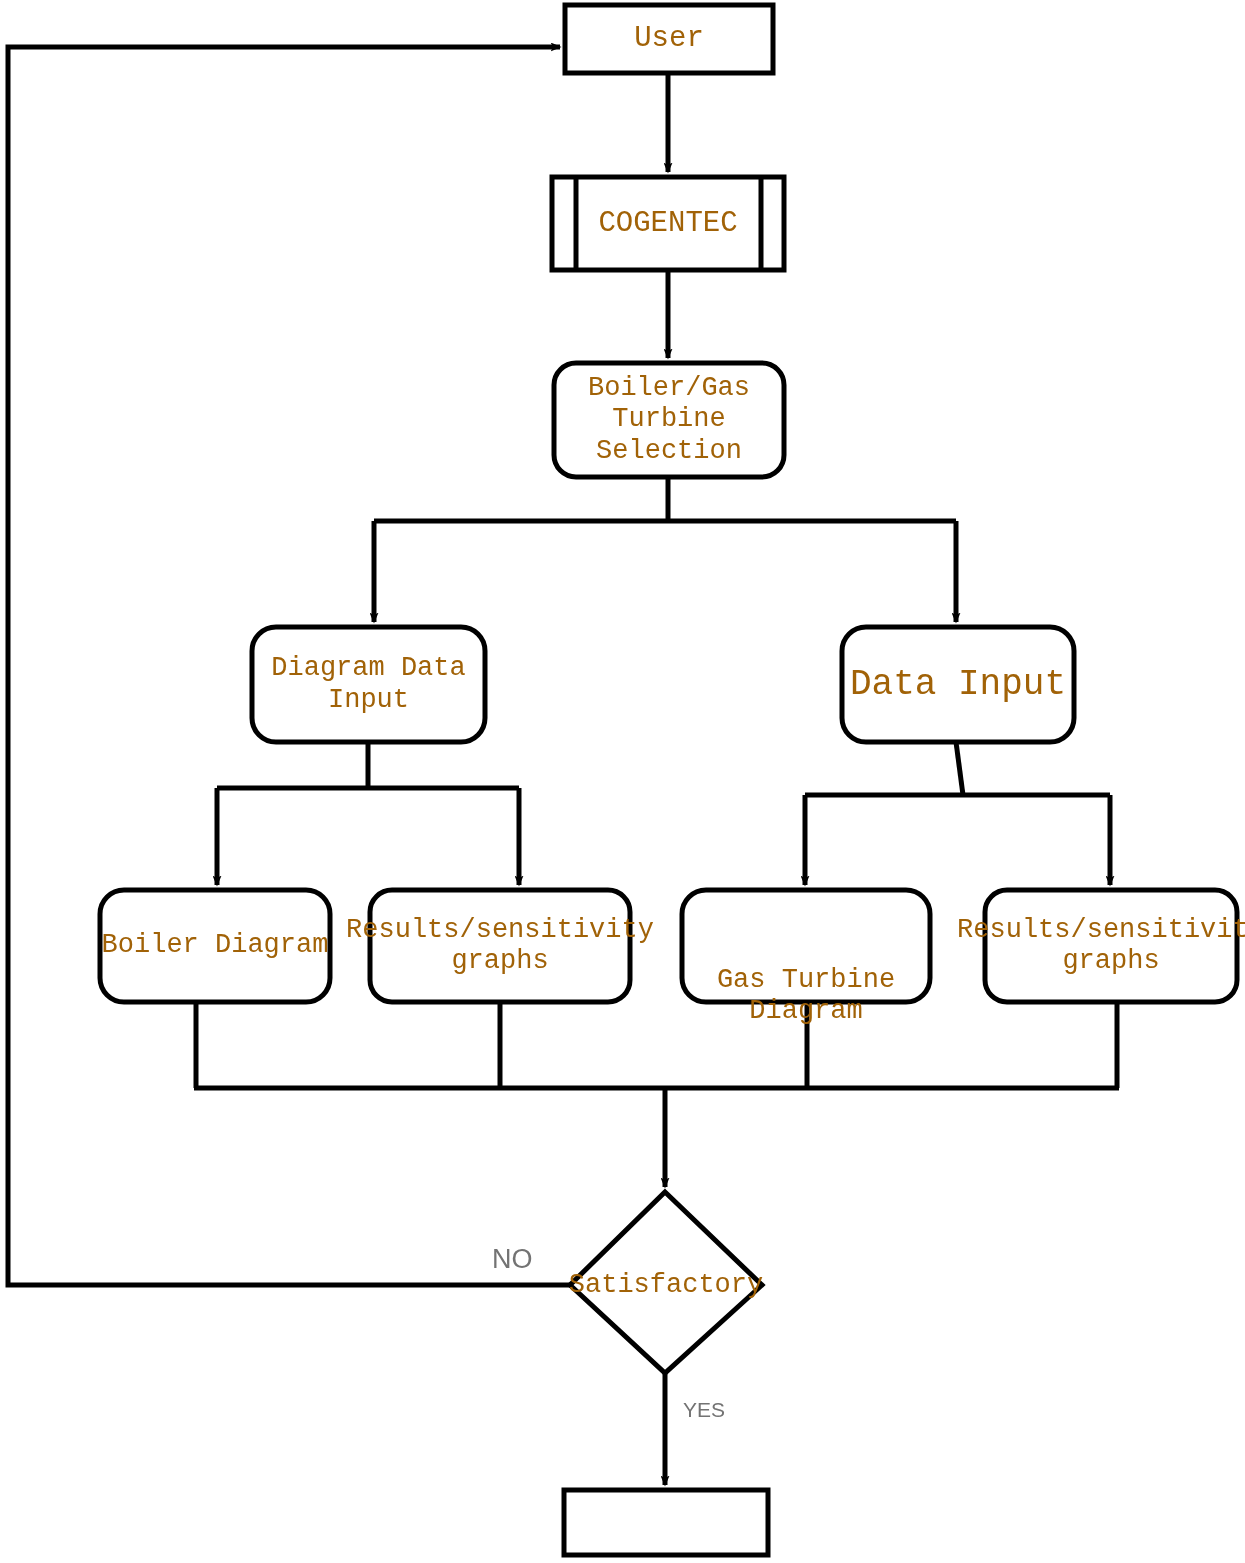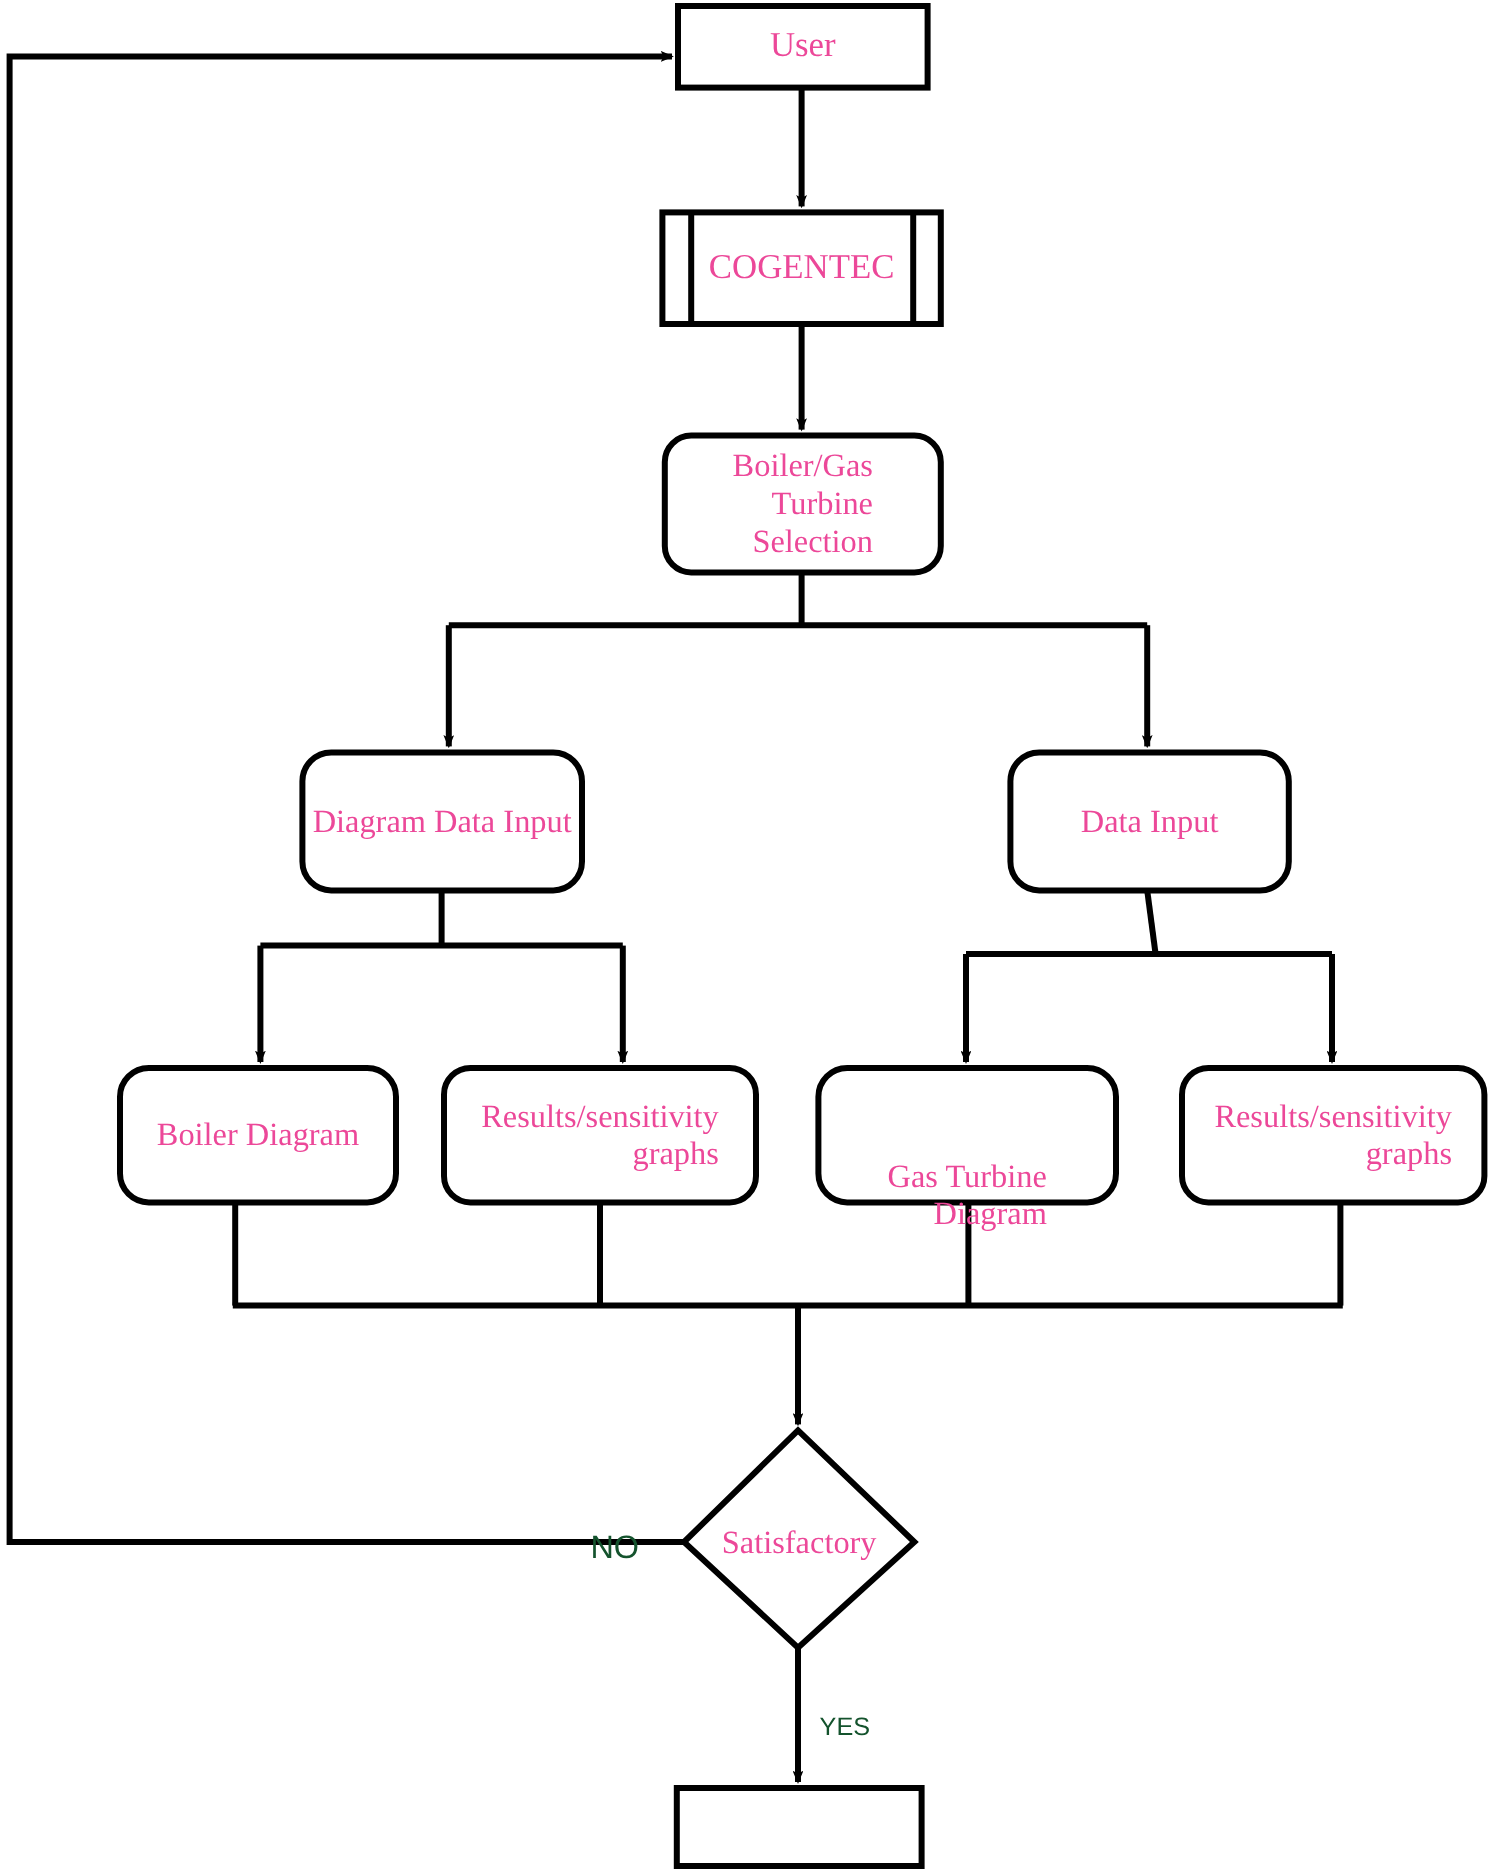--- a/index.html
+++ b/index.html
@@ -25,39 +25,38 @@
     top: 0;
     left: 0;
     width: 1245px;
     height: 1563px;
   }
   .node-label {
     position: absolute;
     display: flex;
     align-items: center;
     justify-content: center;
-    text-align: right;
-    color: #ec4899;
+    text-align: center;
+    color: #a16207;
     line-height: 1.16;
     white-space: pre-line;
     pointer-events: none;
-    font-family: Liberation Serif, serif;
+    font-family: Liberation Mono, monospace;
   }
   .edge-label {
     position: absolute;
-    color: #14532d;
+    color: #737373;
     font-family: "Liberation Sans", sans-serif;
     white-space: nowrap;
-    margin-top: 30px;
   }
   .lbl-user      { left: 565px; top: 5px;    width: 208px; height: 68px;  font-size: 29px; }
   .lbl-cogentec  { left: 552px; top: 177px;  width: 232px; height: 93px;  font-size: 29px; }
   .lbl-selection { left: 554px; top: 363px;  width: 230px; height: 114px; font-size: 27px; }
   .lbl-boilerin  { left: 252px; top: 627px;  width: 233px; height: 115px; font-size: 27px; }
-  .lbl-datain    { left: 842px; top: 627px;  width: 232px; height: 115px; font-size: 27px; }
+  .lbl-datain    { left: 842px; top: 627px;  width: 232px; height: 115px; font-size: 36px; }
   .lbl-bdiag     { left: 100px; top: 890px;  width: 230px; height: 112px; font-size: 27px; }
   .lbl-bres      { left: 370px; top: 890px;  width: 260px; height: 112px; font-size: 27px; }
   .lbl-gtdiag    { left: 682px; top: 940px;  width: 248px; height: 112px; font-size: 27px; }
   .lbl-gres      { left: 985px; top: 890px;  width: 252px; height: 112px; font-size: 27px; }
   .lbl-decision  { left: 565px; top: 1258px; width: 202px; height: 55px;  font-size: 27px; }
   .lbl-end       { left: 564px; top: 1490px; width: 204px; height: 65px;  font-size: 29px; }
   .lbl-no        { left: 492px; top: 1244px; font-size: 27px; }
   .lbl-yes       { left: 683px; top: 1398px; font-size: 21px; }
 </style>
 </head>

